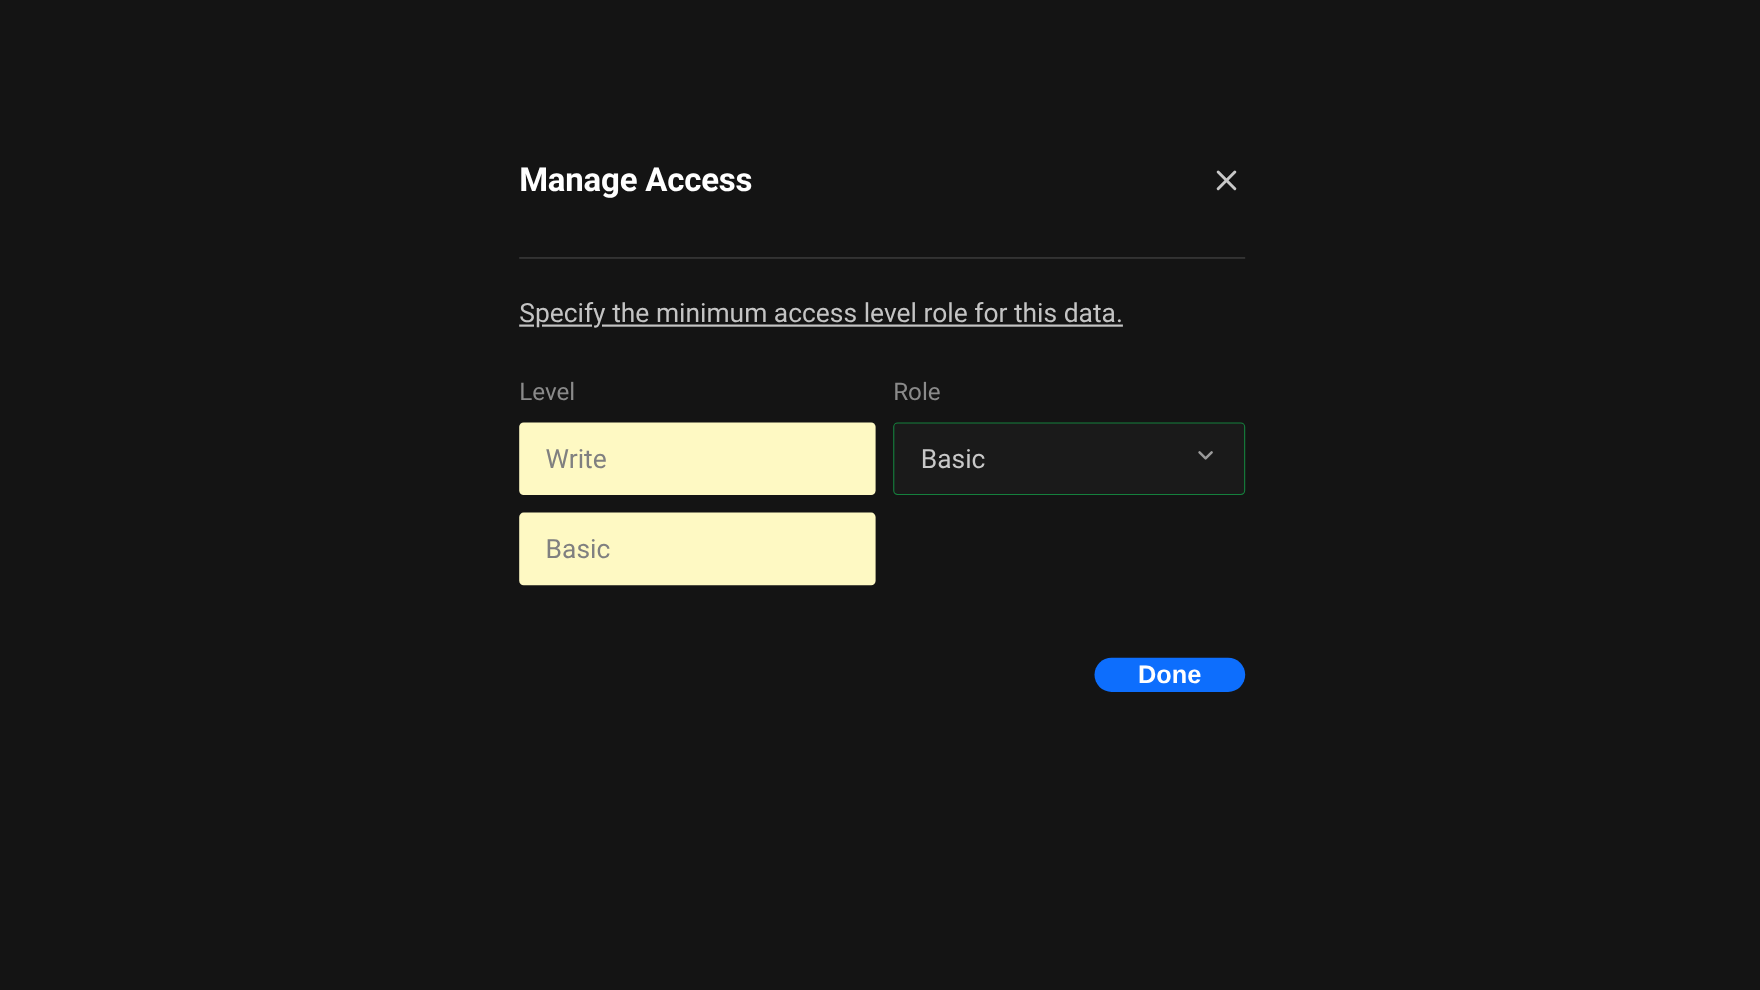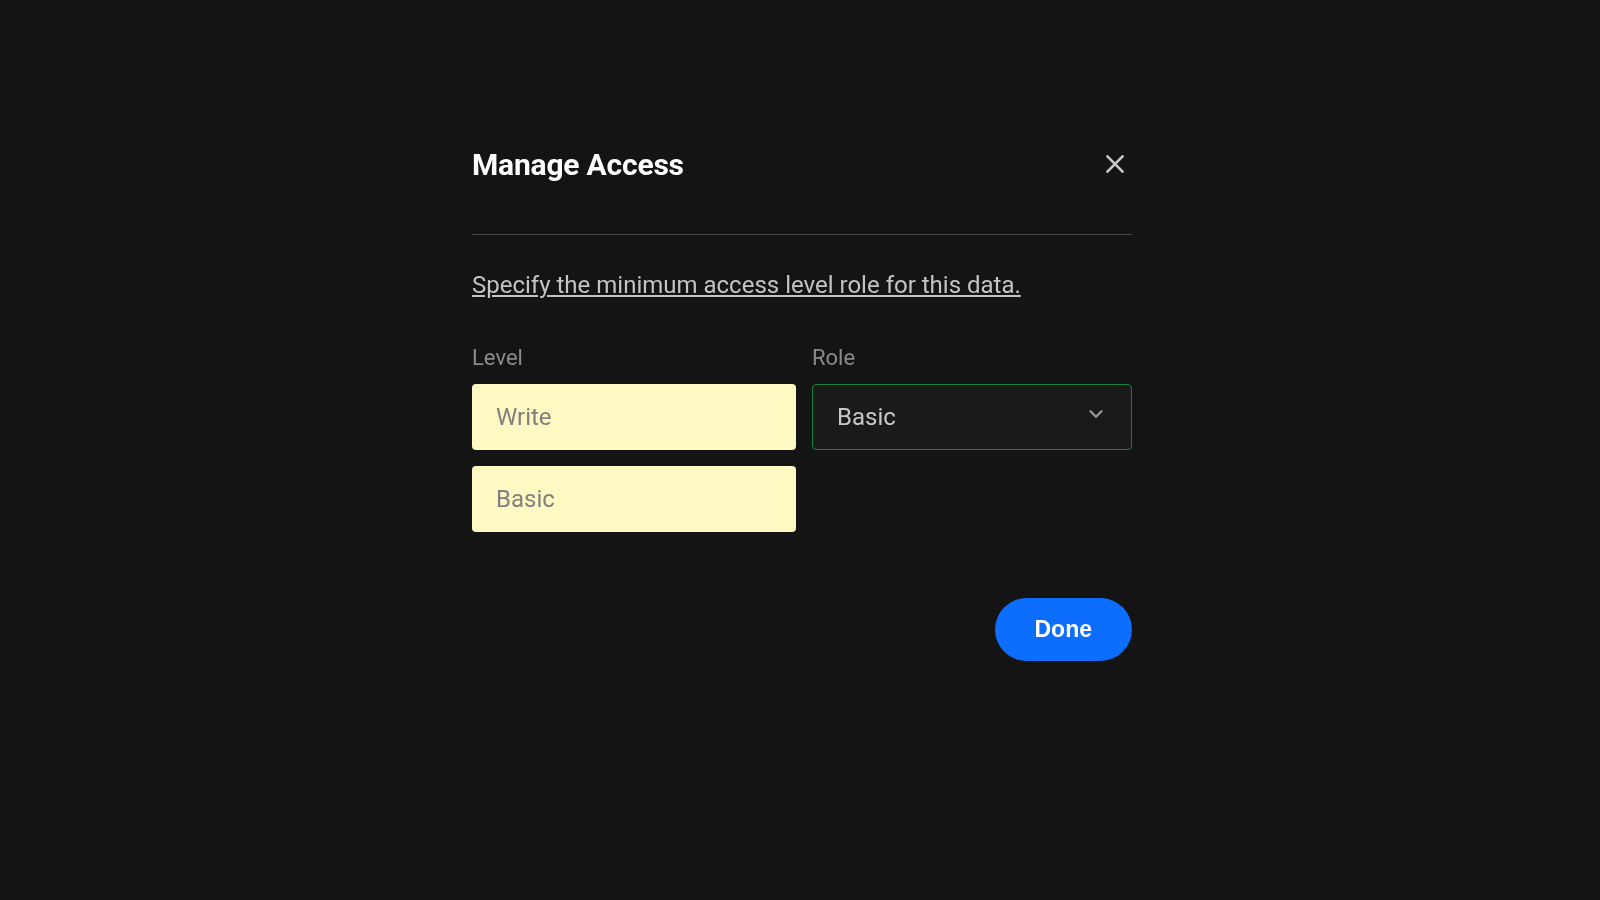--- a/index.html
+++ b/index.html
@@ -112,21 +112,21 @@
       justify-content: flex-end;
       margin-top: 66px;
     }
     .done-button {
       background: #0d6efd;
       color: #ffffff;
       font-size: 23px;
       font-weight: 700;
       border: none;
       border-radius: 36px;
-      padding: 18px 40px;
+      padding: 2px 40px;
       cursor: pointer;
     }
   </style>
 </head>
 <body>
 
 <div class="modal-container">
 
   <div class="close-button">
     <span>

